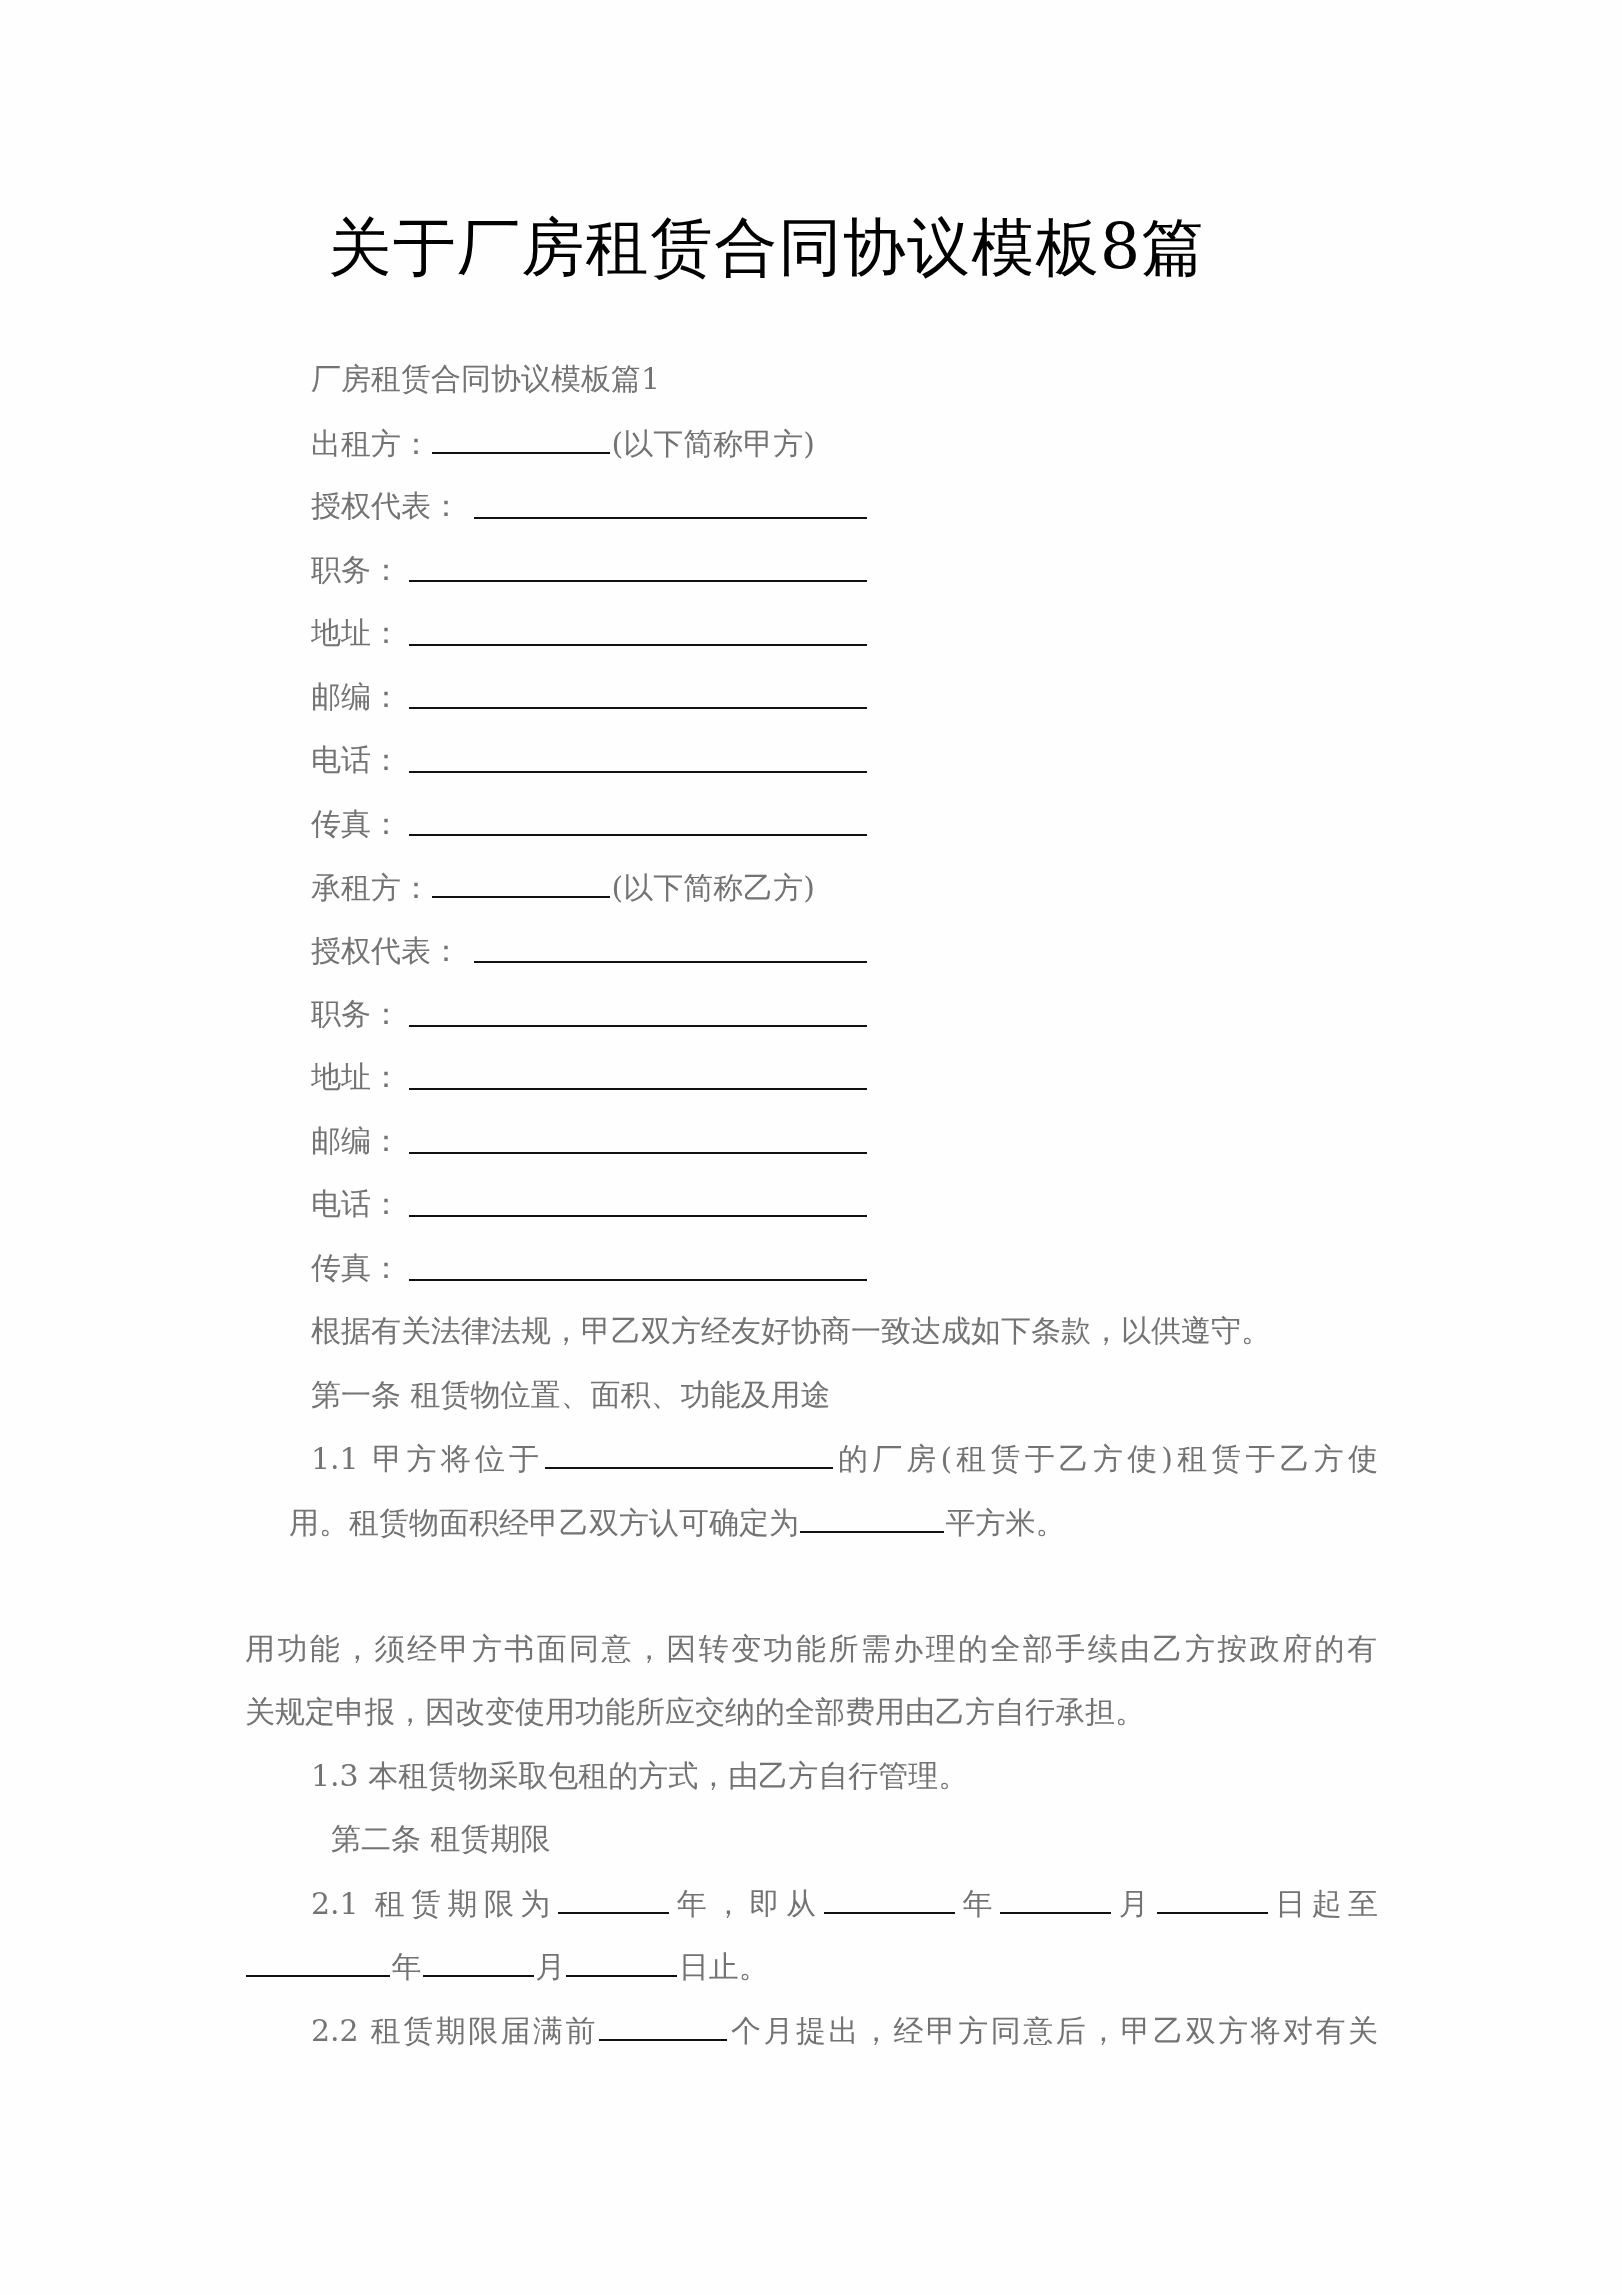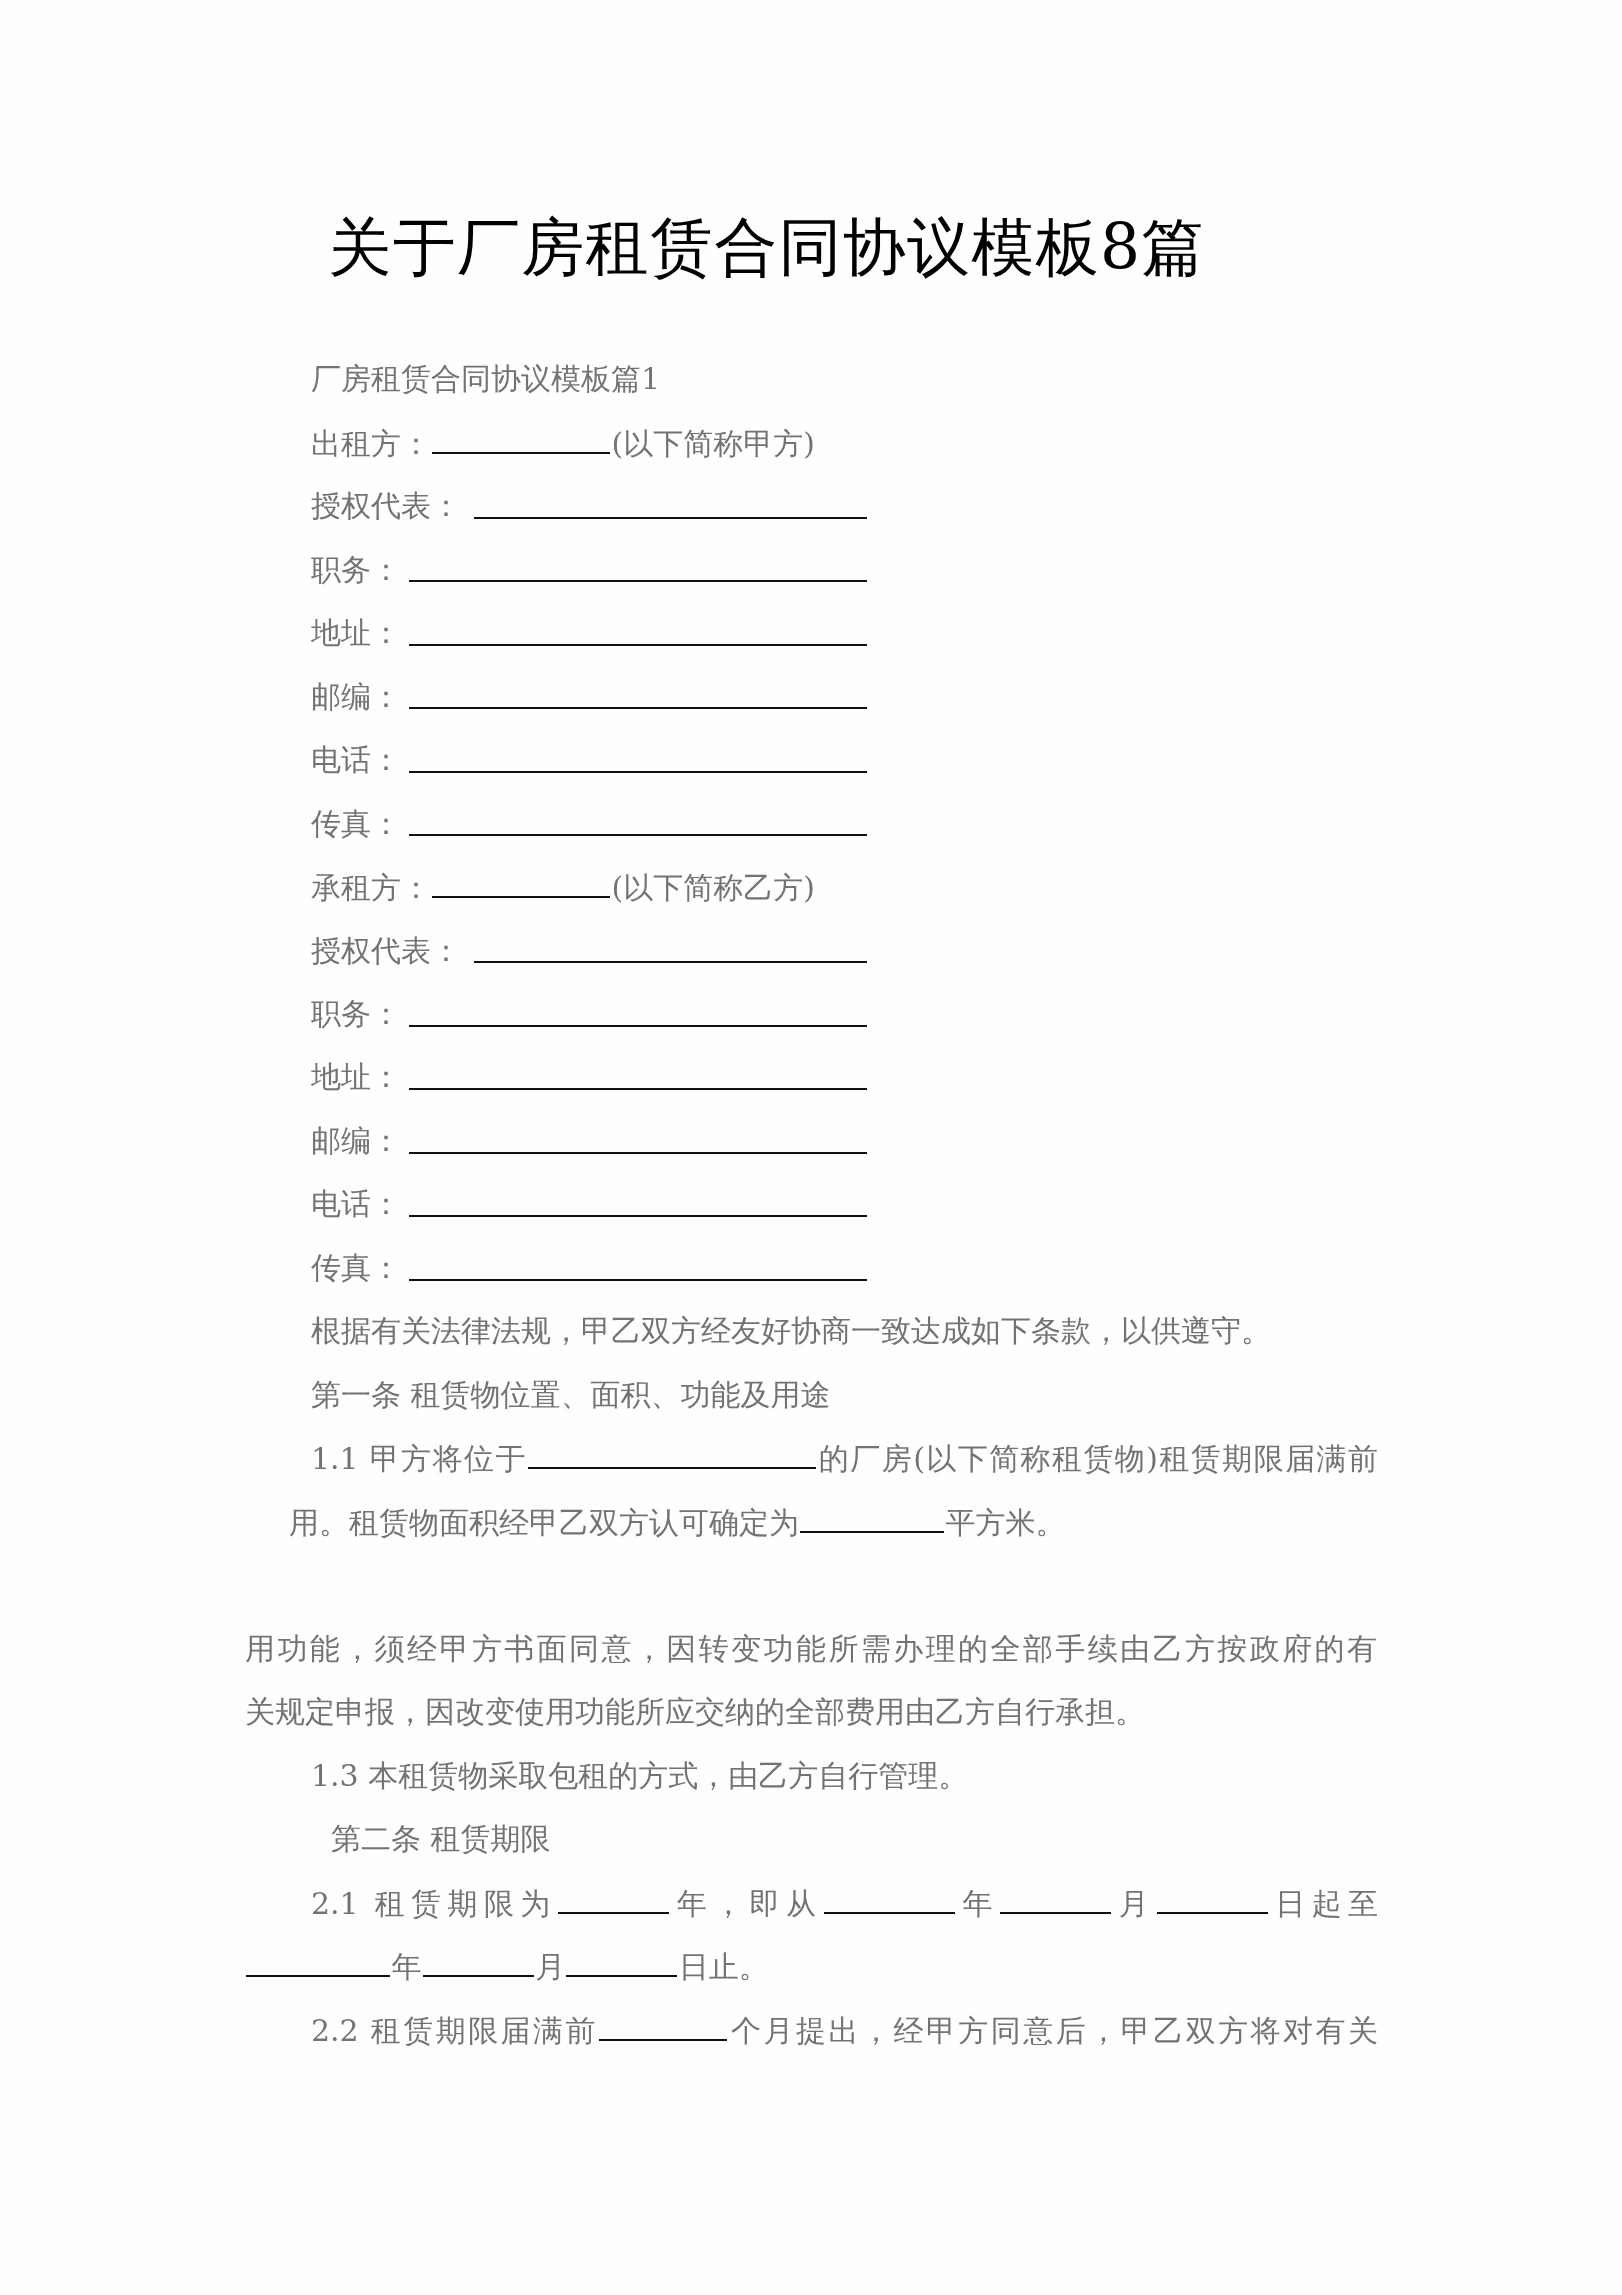--- a/index.html
+++ b/index.html
@@ -67,21 +67,21 @@
   <div class="field-blank" style="left:409px; width:458px; top:1215px;"></div>
 
   <div class="line ind" style="top:1248px;">传真：</div>
   <div class="field-blank" style="left:409px; width:458px; top:1279px;"></div>
 
   <div class="line ind" style="top:1311px;">根据有关法律法规，甲乙双方经友好协商一致达成如下条款，以供遵守。</div>
 
   <div class="line ind" style="top:1375px;">第一条  租赁物位置、面积、功能及用途</div>
 
   <div class="line ind just" style="top:1438px;">
-    <span>1.1 甲方将位于</span><span class="blank" style="width:288px;"></span><span>的厂房(以下简称租赁物)租赁期限届满前</span>
+    <span>1.1 甲方将位于</span><span class="blank" style="width:288px;"></span><span>的厂房(租赁于乙方使)租赁于乙方使</span>
   </div>
   <div class="line flush" style="top:1502px;margin-left:44px;">
     <span>用。租赁物面积经甲乙双方认可确定为</span><span class="blank" style="width:144px;"></span><span>平方米。</span>
   </div>
 
   <div class="line flush just2" style="top:1629px;">用功能，须经甲方书面同意，因转变功能所需办理的全部手续由乙方按政府的有</div>
   <div class="line flush" style="top:1692px;">关规定申报，因改变使用功能所应交纳的全部费用由乙方自行承担。</div>
 
   <div class="line ind" style="top:1756px;">1.3  本租赁物采取包租的方式，由乙方自行管理。</div>
 

